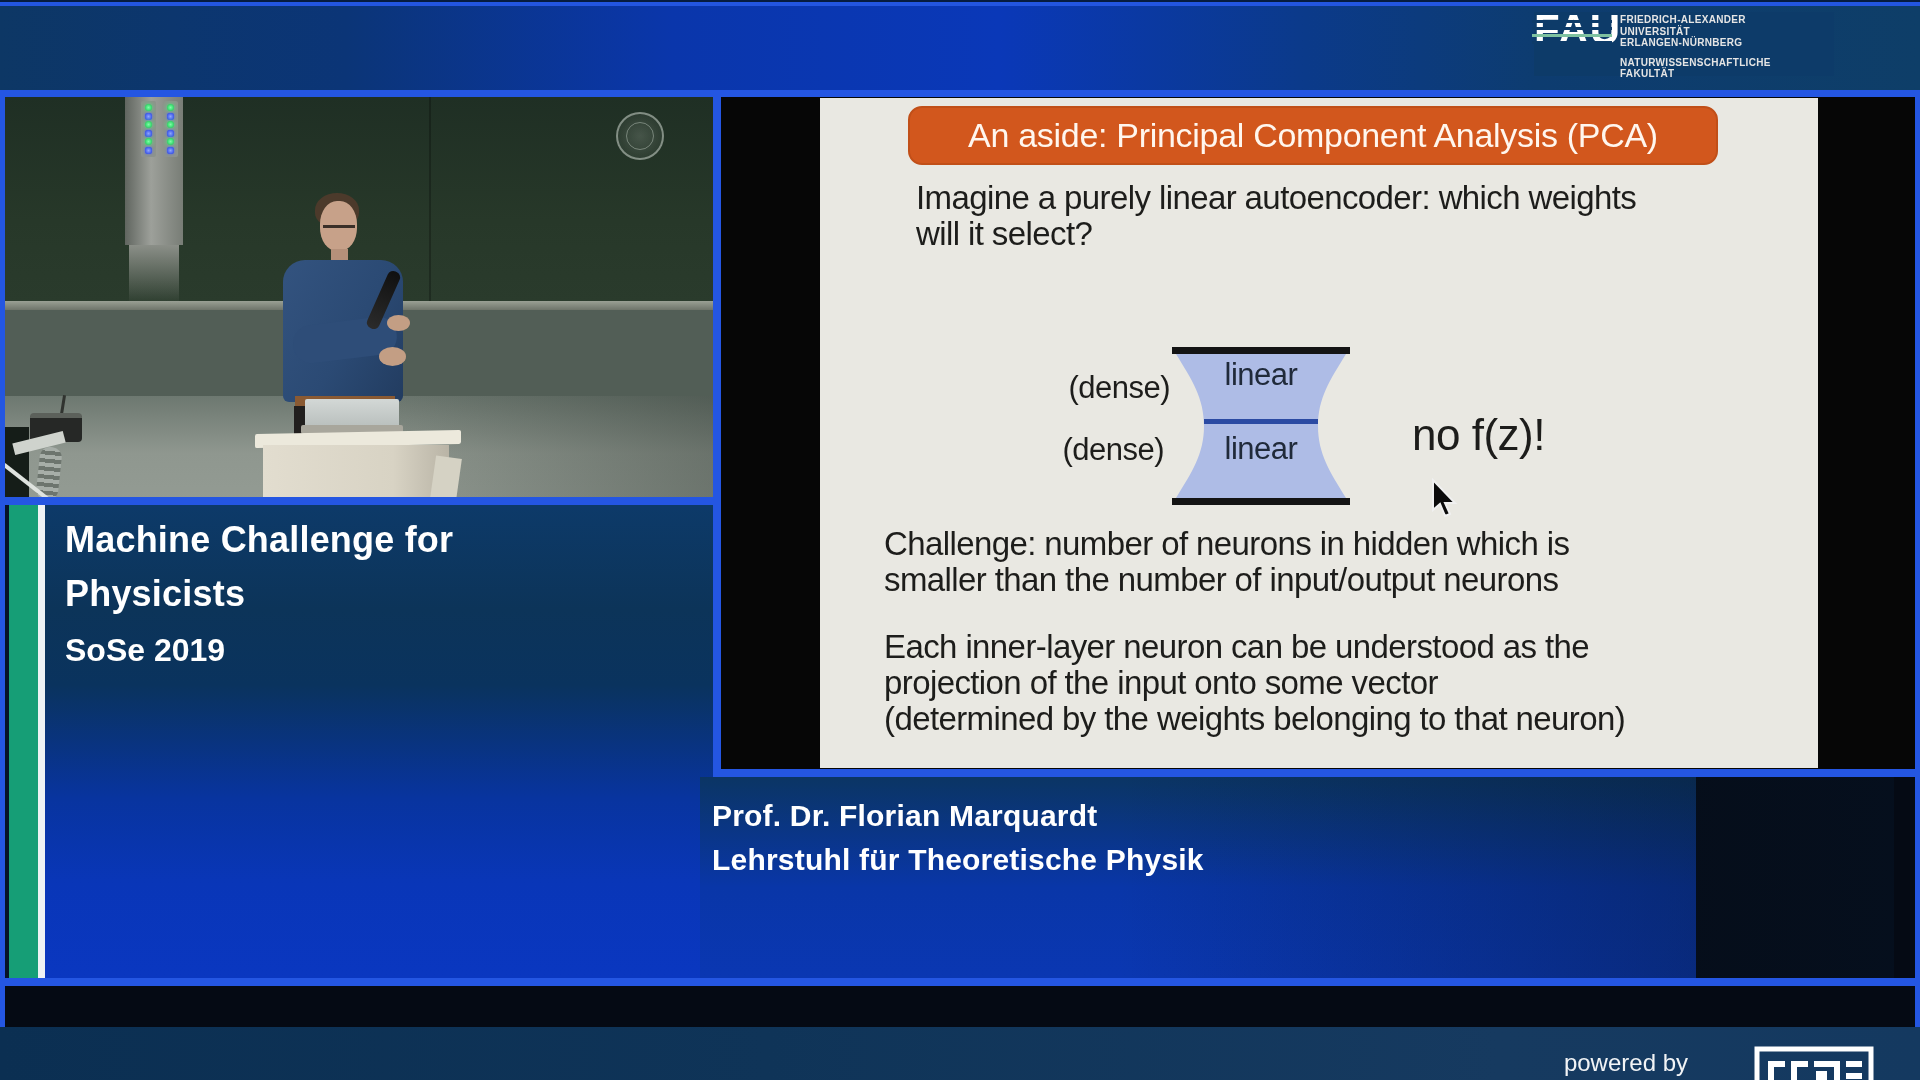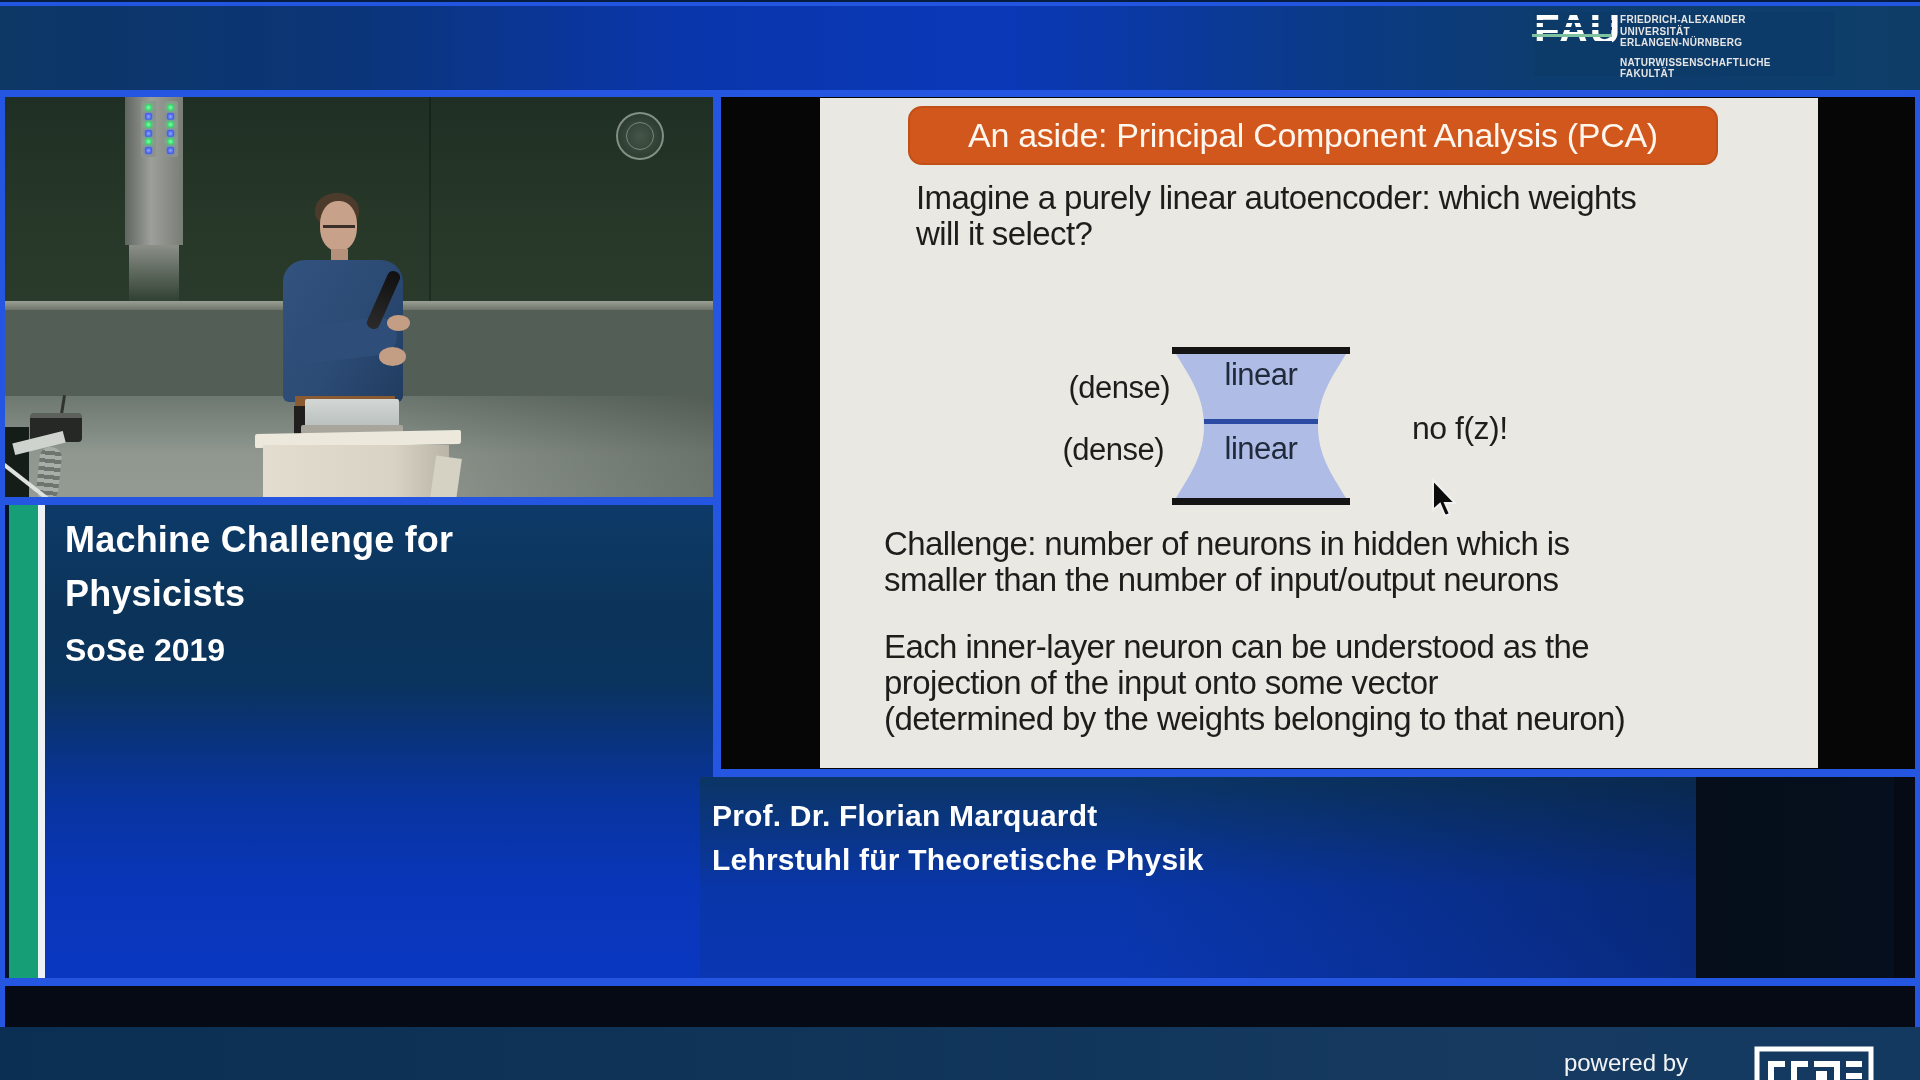--- a/index.html
+++ b/index.html
@@ -106,21 +106,21 @@
   #diagram{left:352px;top:249px;width:178px;height:196px;}
   #diag-top-bar{left:0;top:0;width:178px;height:7px;background:#141414;}
   #diag-bottom-bar{left:0;top:151px;width:178px;height:7px;background:#141414;}
   #diag-mid-line{left:32px;top:72px;width:114px;height:5px;background:#2b4aa3;}
   .diag-label{width:178px;text-align:center;color:#202a3a;font-size:31px;letter-spacing:-0.5px;}
   #linear-top{left:0;top:10px;}
   #linear-bottom{left:0;top:84px;}
   .dense-label{font-size:31px;color:#1d1d1b;letter-spacing:-0.5px;text-align:right;width:130px;}
   #dense-top{left:220px;top:272px;}
   #dense-bottom{left:214px;top:334px;}
-  #nofz{left:592px;top:312px;font-size:32px;letter-spacing:-0.5px;}
+  #nofz{left:592px;top:312px;font-size:44px;letter-spacing:-0.5px;}
 
   
   #info-panel{left:700px;top:777px;width:996px;height:201px;
     background:linear-gradient(180deg,#0b3564 0%,#0936a8 55%,#0a37b2 100%);}
   #info-shade{left:0;top:0;width:1194px;height:201px;background:linear-gradient(90deg,rgba(0,0,0,0) 35%,rgba(6,20,38,0.5) 100%);}
   .info-text{color:#fff;font-weight:bold;font-size:30px;letter-spacing:0.2px;}
   #lecturer-name{left:12px;top:22px;}
   #lecturer-dept{left:12px;top:66px;}
 
   

